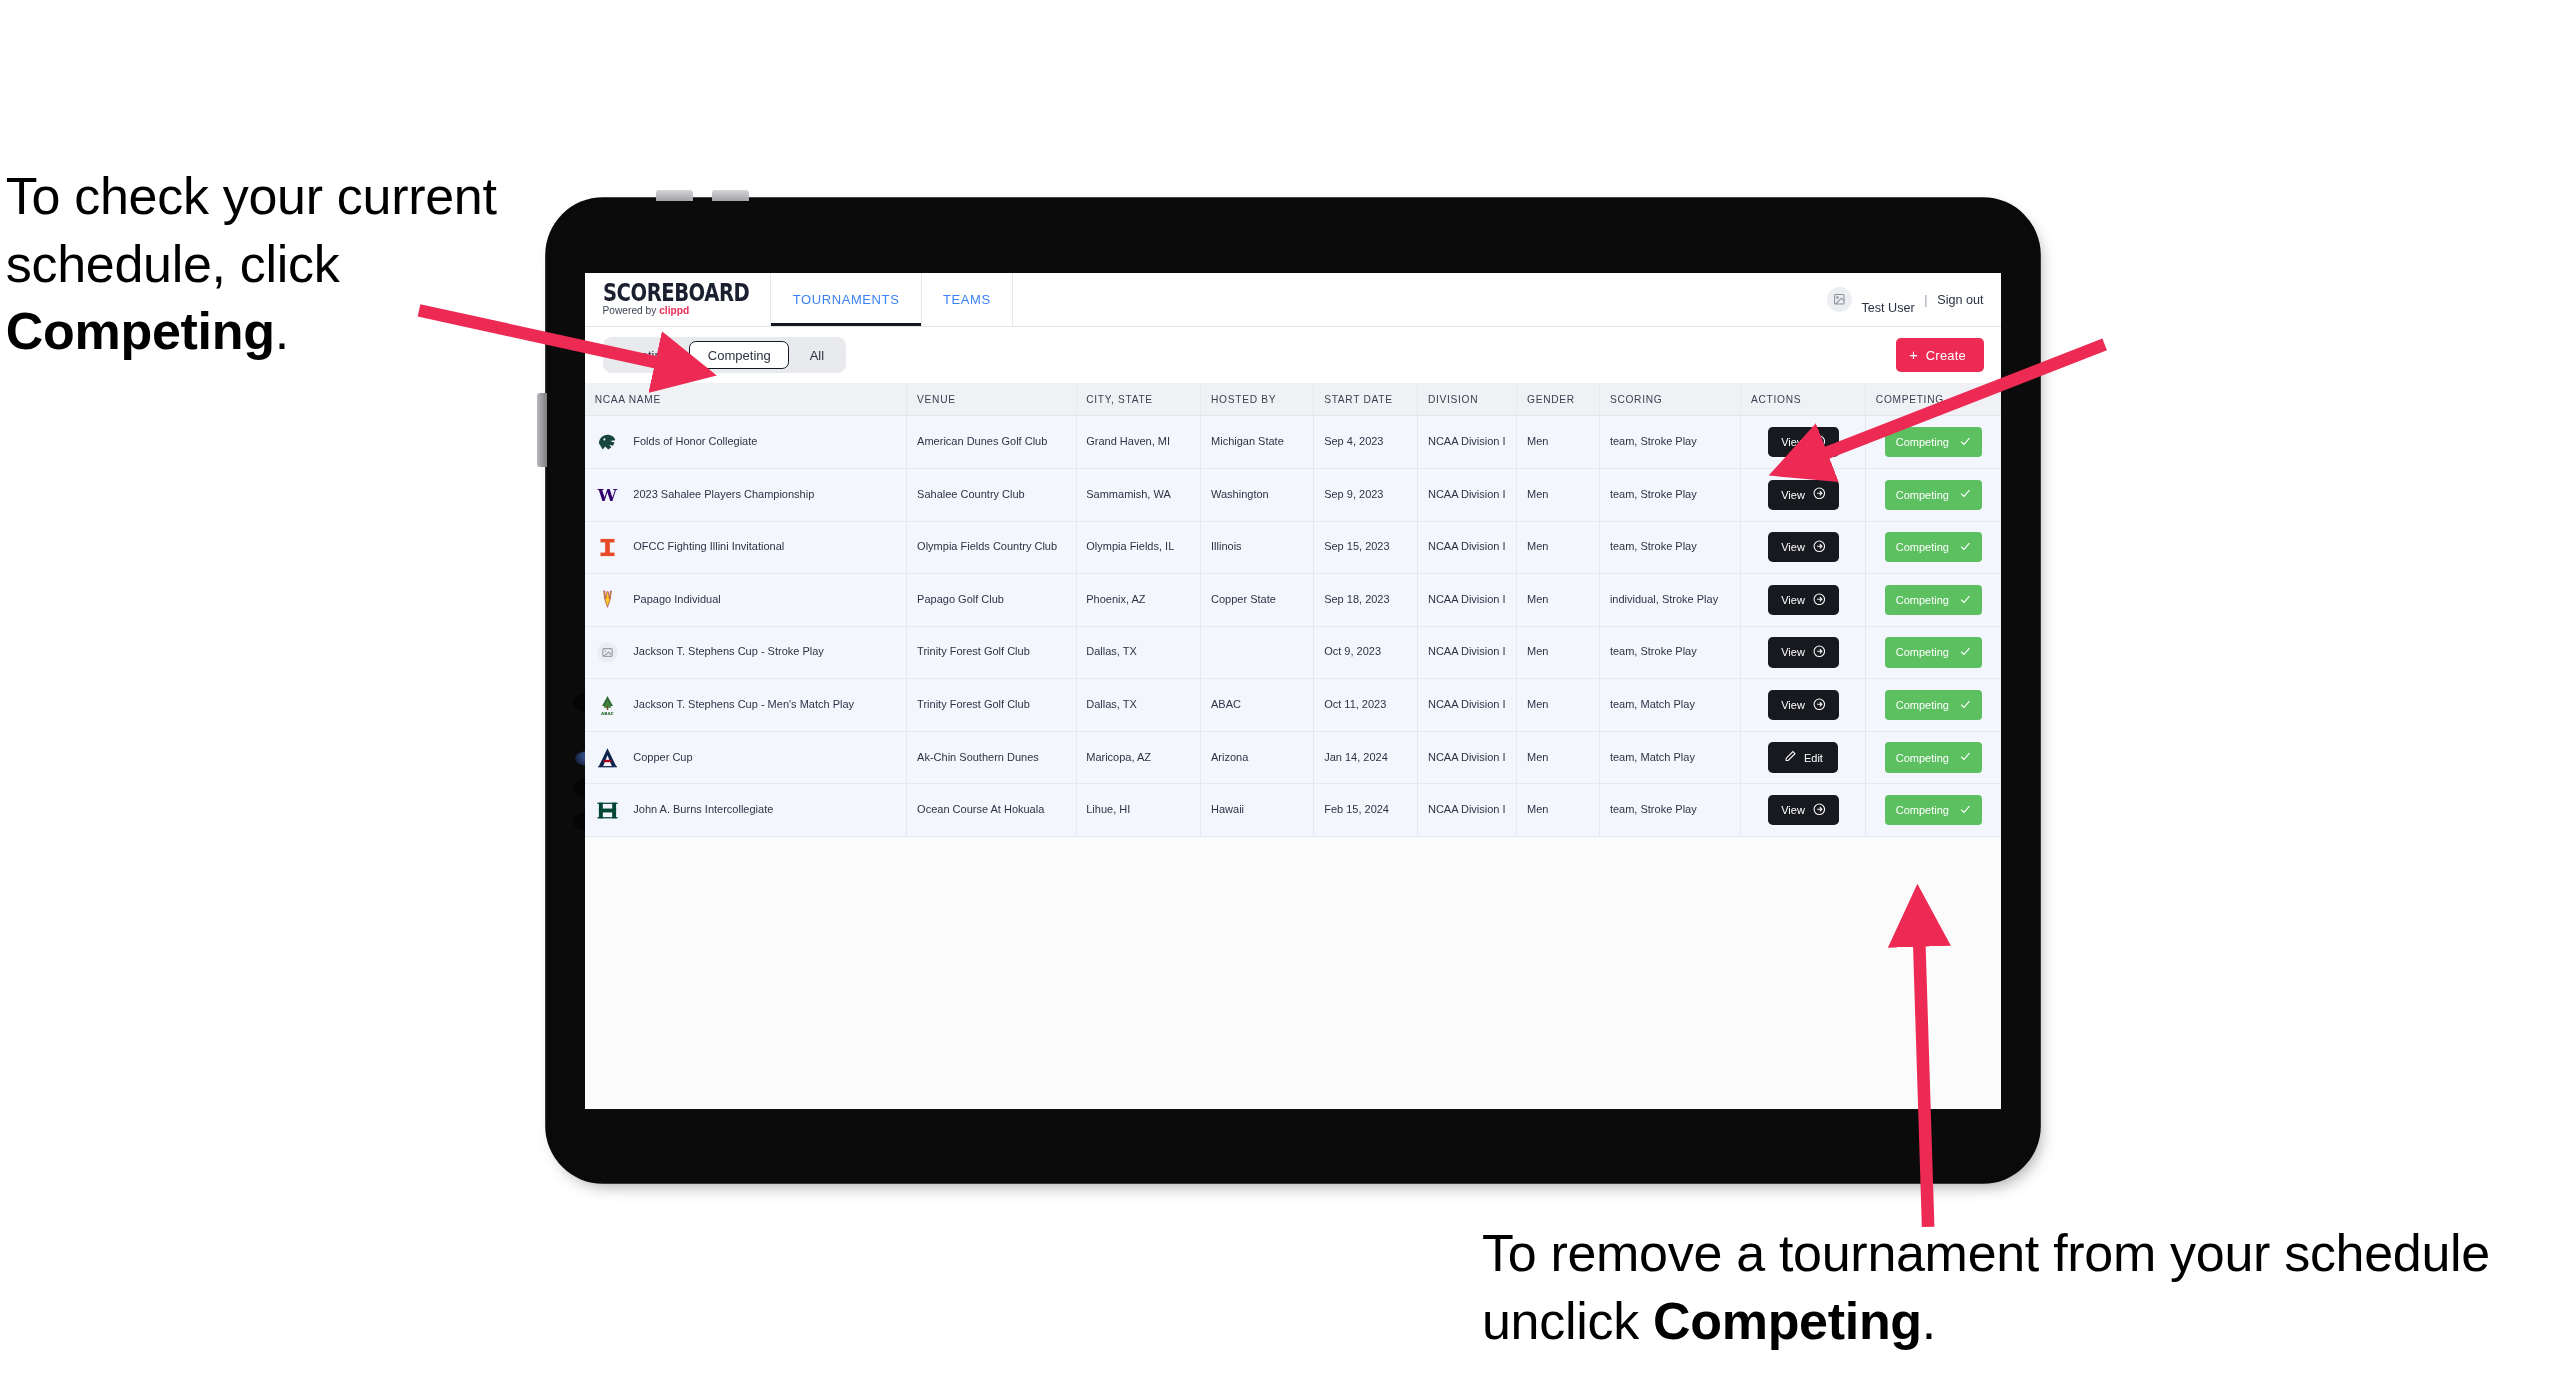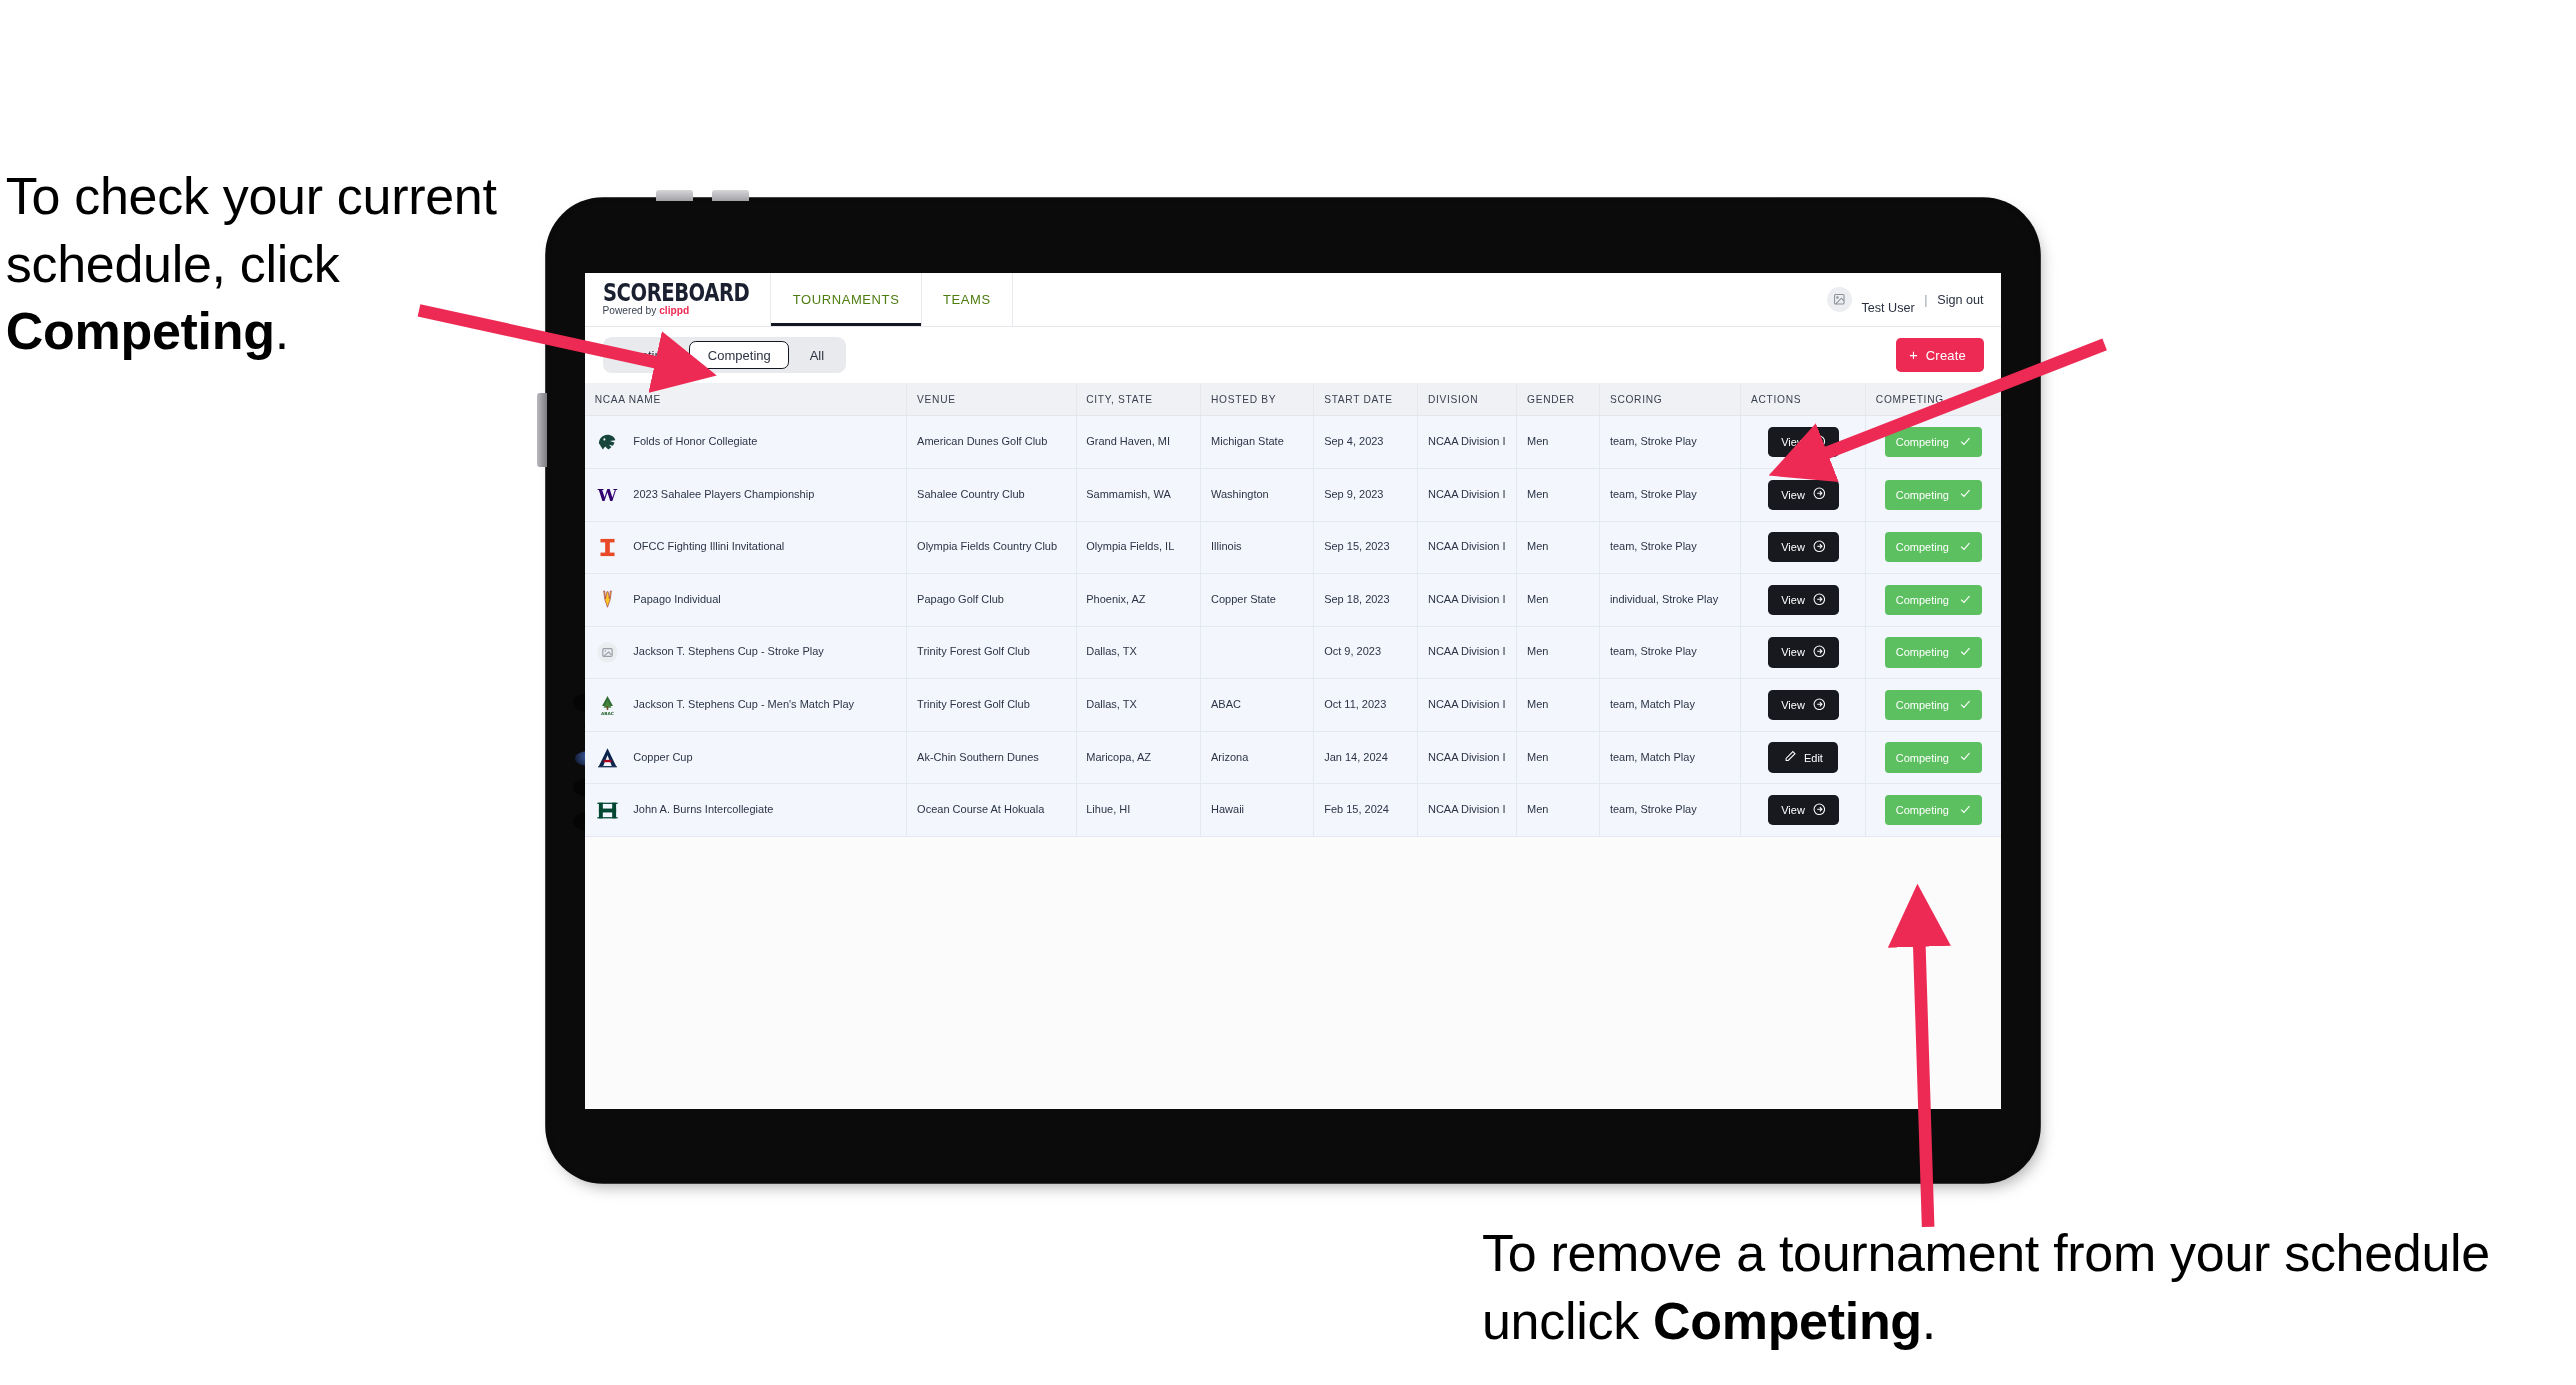--- a/index.html
+++ b/index.html
@@ -75,21 +75,21 @@
     font-weight: 700; font-size: 20.4px; letter-spacing: -0.5px;
     color: #1a2030; line-height: 1;
     transform: scaleY(1.18) scaleX(.96); transform-origin: left center;
   }
   .brand-sub { font-size: 10.2px; color:#3c4351; margin-top: 2px; white-space:nowrap; }
   .brand-sub em { font-style: normal; color:#ED2A54; font-weight:700; }
 
   .navtabs { display:flex; align-items:stretch; }
   .navtab {
     display:flex; align-items:center; padding: 0 21.3px;
-    font-size: 13px; color:#4d7c0f; letter-spacing:0.6px;
+    font-size: 13px; color:#3b82f6; letter-spacing:0.6px;
     border-left: 1px solid #e7e9ed; position:relative;
   }
   .navtab:last-of-type { border-right: 1px solid #e7e9ed; }
   .navtab.active::after {
     content:""; position:absolute; left:0; right:0; bottom:0; height:2.9px; background:#121722;
   }
   .nav-spacer { flex: 1 1 auto; }
   .nav-right { display:flex; align-items:center; gap:9.7px; padding-right: 17.5px; }
   .avatar {
     width: 25px; height: 25px; border-radius:50%; background:#eceef1;

